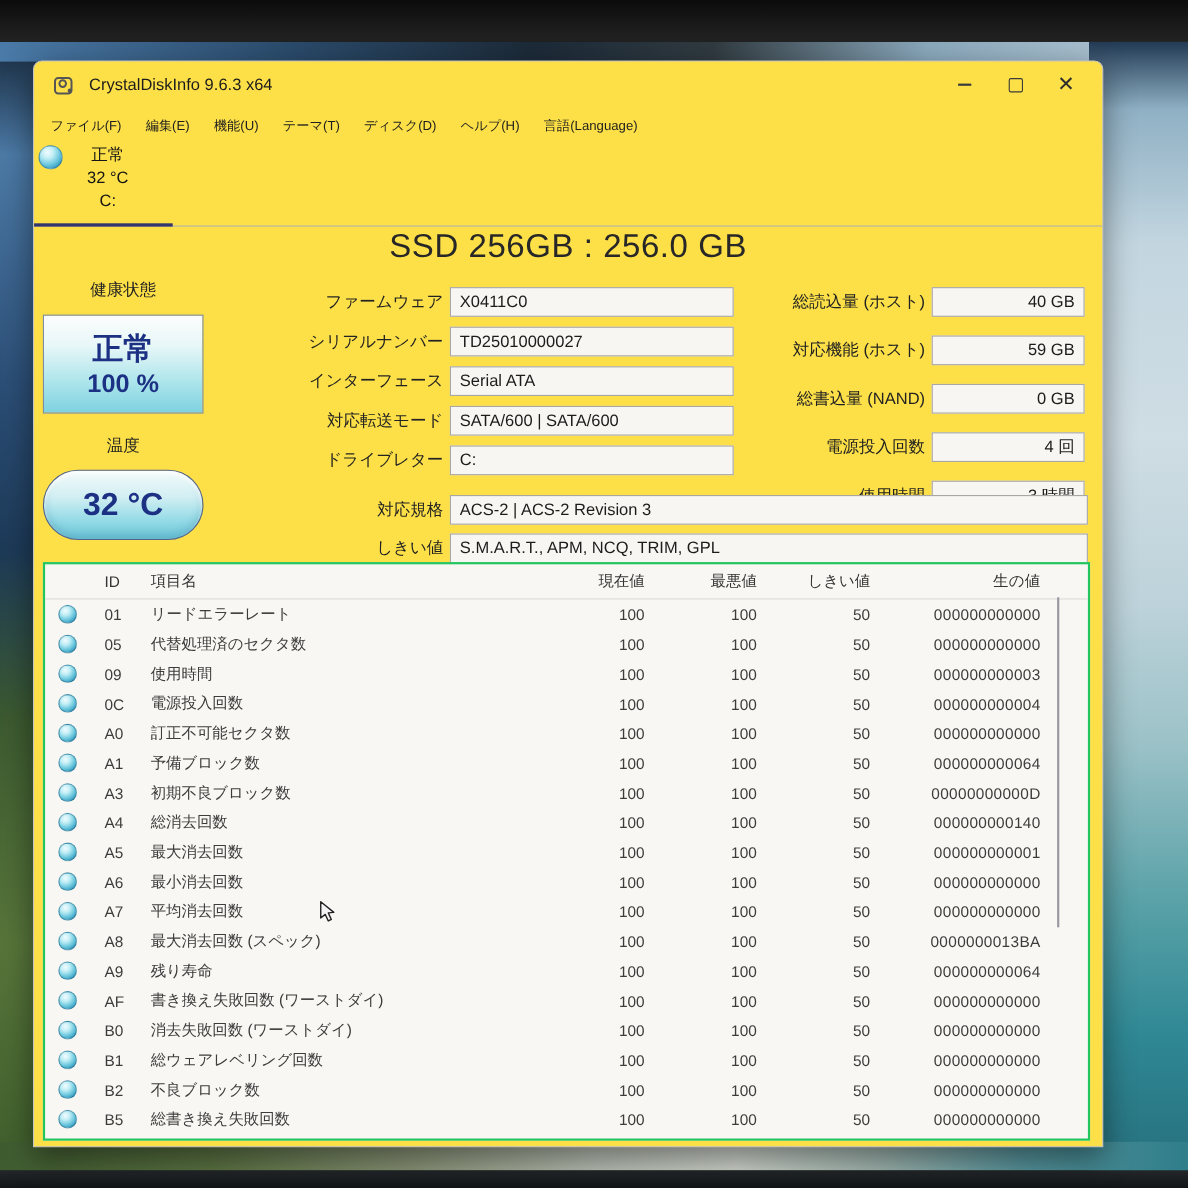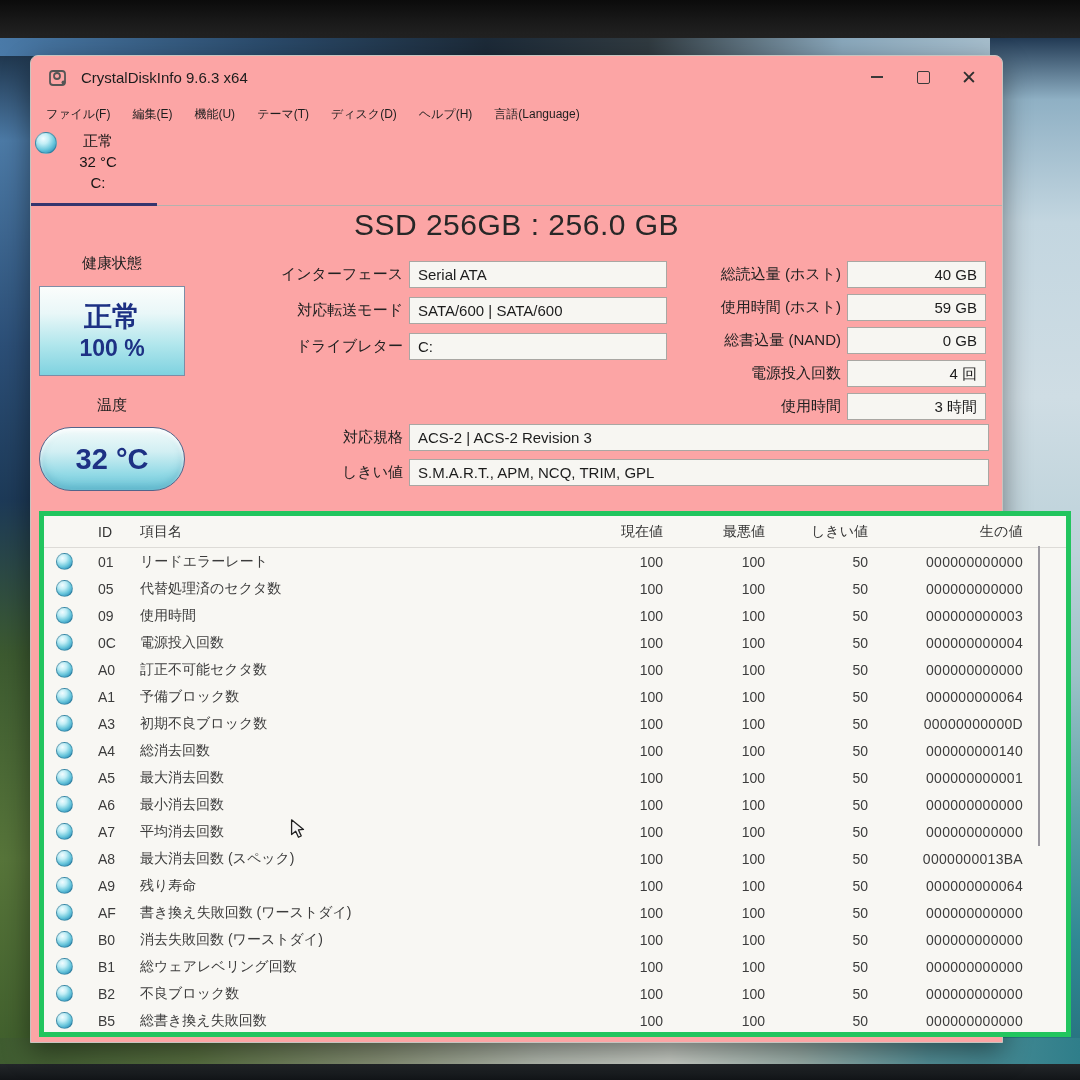--- a/index.html
+++ b/index.html
@@ -17,21 +17,21 @@
     background:linear-gradient(180deg,#17293c 0%,#4c7aa6 10%,#2c4f77 30%,#1d3a58 45%,#3c5a30 60%,#57753a 80%,#3f5e2c 100%);}
   .wp-top{position:absolute;left:0;top:0;width:100%;height:18px;
     background:linear-gradient(90deg,#4a7aa8 0%,#2a4a6a 25%,#1c2a38 45%,#303a40 60%,#8aa8bc 78%,#b8ccd8 100%);}
   .wp-right{position:absolute;right:0;top:0;width:90px;height:100%;
     background:linear-gradient(180deg,#223a54 0%,#8fb0c4 6%,#c3d6e0 18%,#cfdde4 35%,#bdd2da 50%,#9cc2c8 62%,#5aa2a8 76%,#2f8894 88%,#27707e 100%);}
   .wp-bottom{position:absolute;left:0;bottom:0;width:100%;height:26px;
     background:linear-gradient(90deg,#3f5c30 0%,#5a7242 18%,#8a9478 35%,#b8bfb4 50%,#cfd4cc 62%,#9fb4ae 74%,#55929a 86%,#2f7e8a 100%);}
 
   
   .window{position:absolute;left:30px;top:55px;width:973px;height:988px;
-    background:#fca5a5;border:1px solid #c6c4c0;border-radius:8px 8px 0 0;
+    background:#fde047;border:1px solid #c6c4c0;border-radius:8px 8px 0 0;
     box-shadow:0 10px 28px rgba(0,0,0,.45);box-sizing:border-box;}
   .titlebar{position:absolute;left:0;top:0;width:100%;height:42px;display:flex;align-items:center;padding:0 10px;box-sizing:border-box;}
   .app-icon{width:24px;height:24px;margin:0 10px 0 6px;flex:none;}
   .title-text{font-size:15px;color:#1c1c1c;}
   .win-btns{margin-left:auto;display:flex;align-items:center;}
   .win-btn{width:46px;height:32px;display:flex;align-items:center;justify-content:center;color:#3a3a3a;font-size:15px;}
   .glyph-min{width:12px;height:0;border-top:2px solid #3a3a3a;}
   .glyph-max{width:11px;height:11px;border:1.6px solid #3a3a3a;border-radius:2px;}
   .glyph-close{font-size:19px;line-height:1;color:#2e2e2e;}
 
@@ -64,35 +64,35 @@
   .temp-box{position:absolute;left:8px;top:371px;width:146px;height:64px;border-radius:32px;
     border:1px solid #53648a;box-sizing:border-box;
     background:linear-gradient(180deg,#f2fafa 0%,#d2eff3 38%,#93dae6 74%,#6fc8da 100%);
     box-shadow:inset 0 3px 4px rgba(255,255,255,.9), inset 0 -4px 8px rgba(60,140,170,.35);
     display:flex;align-items:center;justify-content:center;
     font-size:29px;font-weight:bold;color:#1d3184;}
 
   
   .spec-left,.spec-wide,.spec-right{position:absolute;display:flex;flex-direction:column;}
   .spec-left{left:60px;top:205px;width:576px;gap:9px;}
-  .spec-wide{left:60px;top:368px;width:898px;gap:8px;}
-  .spec-right{left:640px;top:205px;width:315px;gap:6px;}
+  .spec-wide{left:60px;top:394px;width:898px;gap:8px;}
+  .spec-right{left:640px;top:205px;width:315px;gap:17px;}
   .spec-row{display:flex;align-items:center;height:27px;}
   .spec-label{font-size:15px;color:#222;text-align:right;padding-right:6px;white-space:nowrap;}
   .spec-left .spec-label,.spec-wide .spec-label{width:312px;flex:none;}
   .spec-right .spec-label{flex:1;}
   .spec-value{height:27px;line-height:25px;box-sizing:border-box;border:1px solid #a9a7a3;
     background:#f7f6f2;font-size:15px;color:#1c1c1c;padding:0 8px;white-space:nowrap;overflow:hidden;}
   .spec-left .spec-value{width:258px;flex:none;}
   .spec-wide .spec-value{flex:1;}
   .spec-right .spec-value{width:139px;flex:none;text-align:right;}
 
   
-  .smart{position:absolute;left:8px;top:455px;width:1032px;height:526px;
-    background:#f8f7f3;border:5px solid #22c55e;box-sizing:border-box;overflow:hidden;}
+  .smart{position:absolute;left:8px;top:455px;width:952px;height:526px;
+    background:#f8f7f3;border:2px solid #22c55e;box-sizing:border-box;overflow:hidden;}
   .t-head{display:flex;align-items:center;height:31px;border-bottom:1px solid #dddbd7;font-size:14px;color:#333;}
   .t-row{display:flex;align-items:center;height:27px;font-size:14px;color:#3c3c3c;}
   .t-ico{width:44px;flex:none;display:flex;align-items:center;}
   .row-sphere{width:17px;height:17px;margin-left:12px;}
   .t-id{width:44px;flex:none;padding-left:10px;box-sizing:border-box;}
   .t-name{flex:1;padding-left:8px;box-sizing:border-box;white-space:nowrap;overflow:hidden;}
   .t-cur{width:90px;flex:none;text-align:right;}
   .t-worst{width:102px;flex:none;text-align:right;}
   .t-thr{width:103px;flex:none;text-align:right;}
   .t-raw{width:155px;flex:none;text-align:right;letter-spacing:.3px;}
@@ -165,21 +165,29 @@
     <div class="health-status">正常</div>
     <div class="health-percent">100 %</div>
   </div>
   <div class="temp-label">温度</div>
   <div class="temp-box">
     <span>32 °C</span>
   </div>
 
   <div class="spec-left">
 
-
+      <div class="spec-row">
+        <span class="spec-label">ファームウェア</span>
+        <span class="spec-value">X0411C0</span>
+      </div>
+
+      <div class="spec-row">
+        <span class="spec-label">シリアルナンバー</span>
+        <span class="spec-value">TD25010000027</span>
+      </div>
 
       <div class="spec-row">
         <span class="spec-label">インターフェース</span>
         <span class="spec-value">Serial ATA</span>
       </div>
 
       <div class="spec-row">
         <span class="spec-label">対応転送モード</span>
         <span class="spec-value">SATA/600 | SATA/600</span>
       </div>
@@ -191,21 +199,21 @@
     </div>
 
   <div class="spec-right">
 
       <div class="spec-row">
         <span class="spec-label">総読込量 (ホスト)</span>
         <span class="spec-value">40 GB</span>
       </div>
 
       <div class="spec-row">
-        <span class="spec-label">使用時間 (ホスト)</span>
+        <span class="spec-label">対応機能 (ホスト)</span>
         <span class="spec-value">59 GB</span>
       </div>
 
       <div class="spec-row">
         <span class="spec-label">総書込量 (NAND)</span>
         <span class="spec-value">0 GB</span>
       </div>
 
       <div class="spec-row">
         <span class="spec-label">電源投入回数</span>

